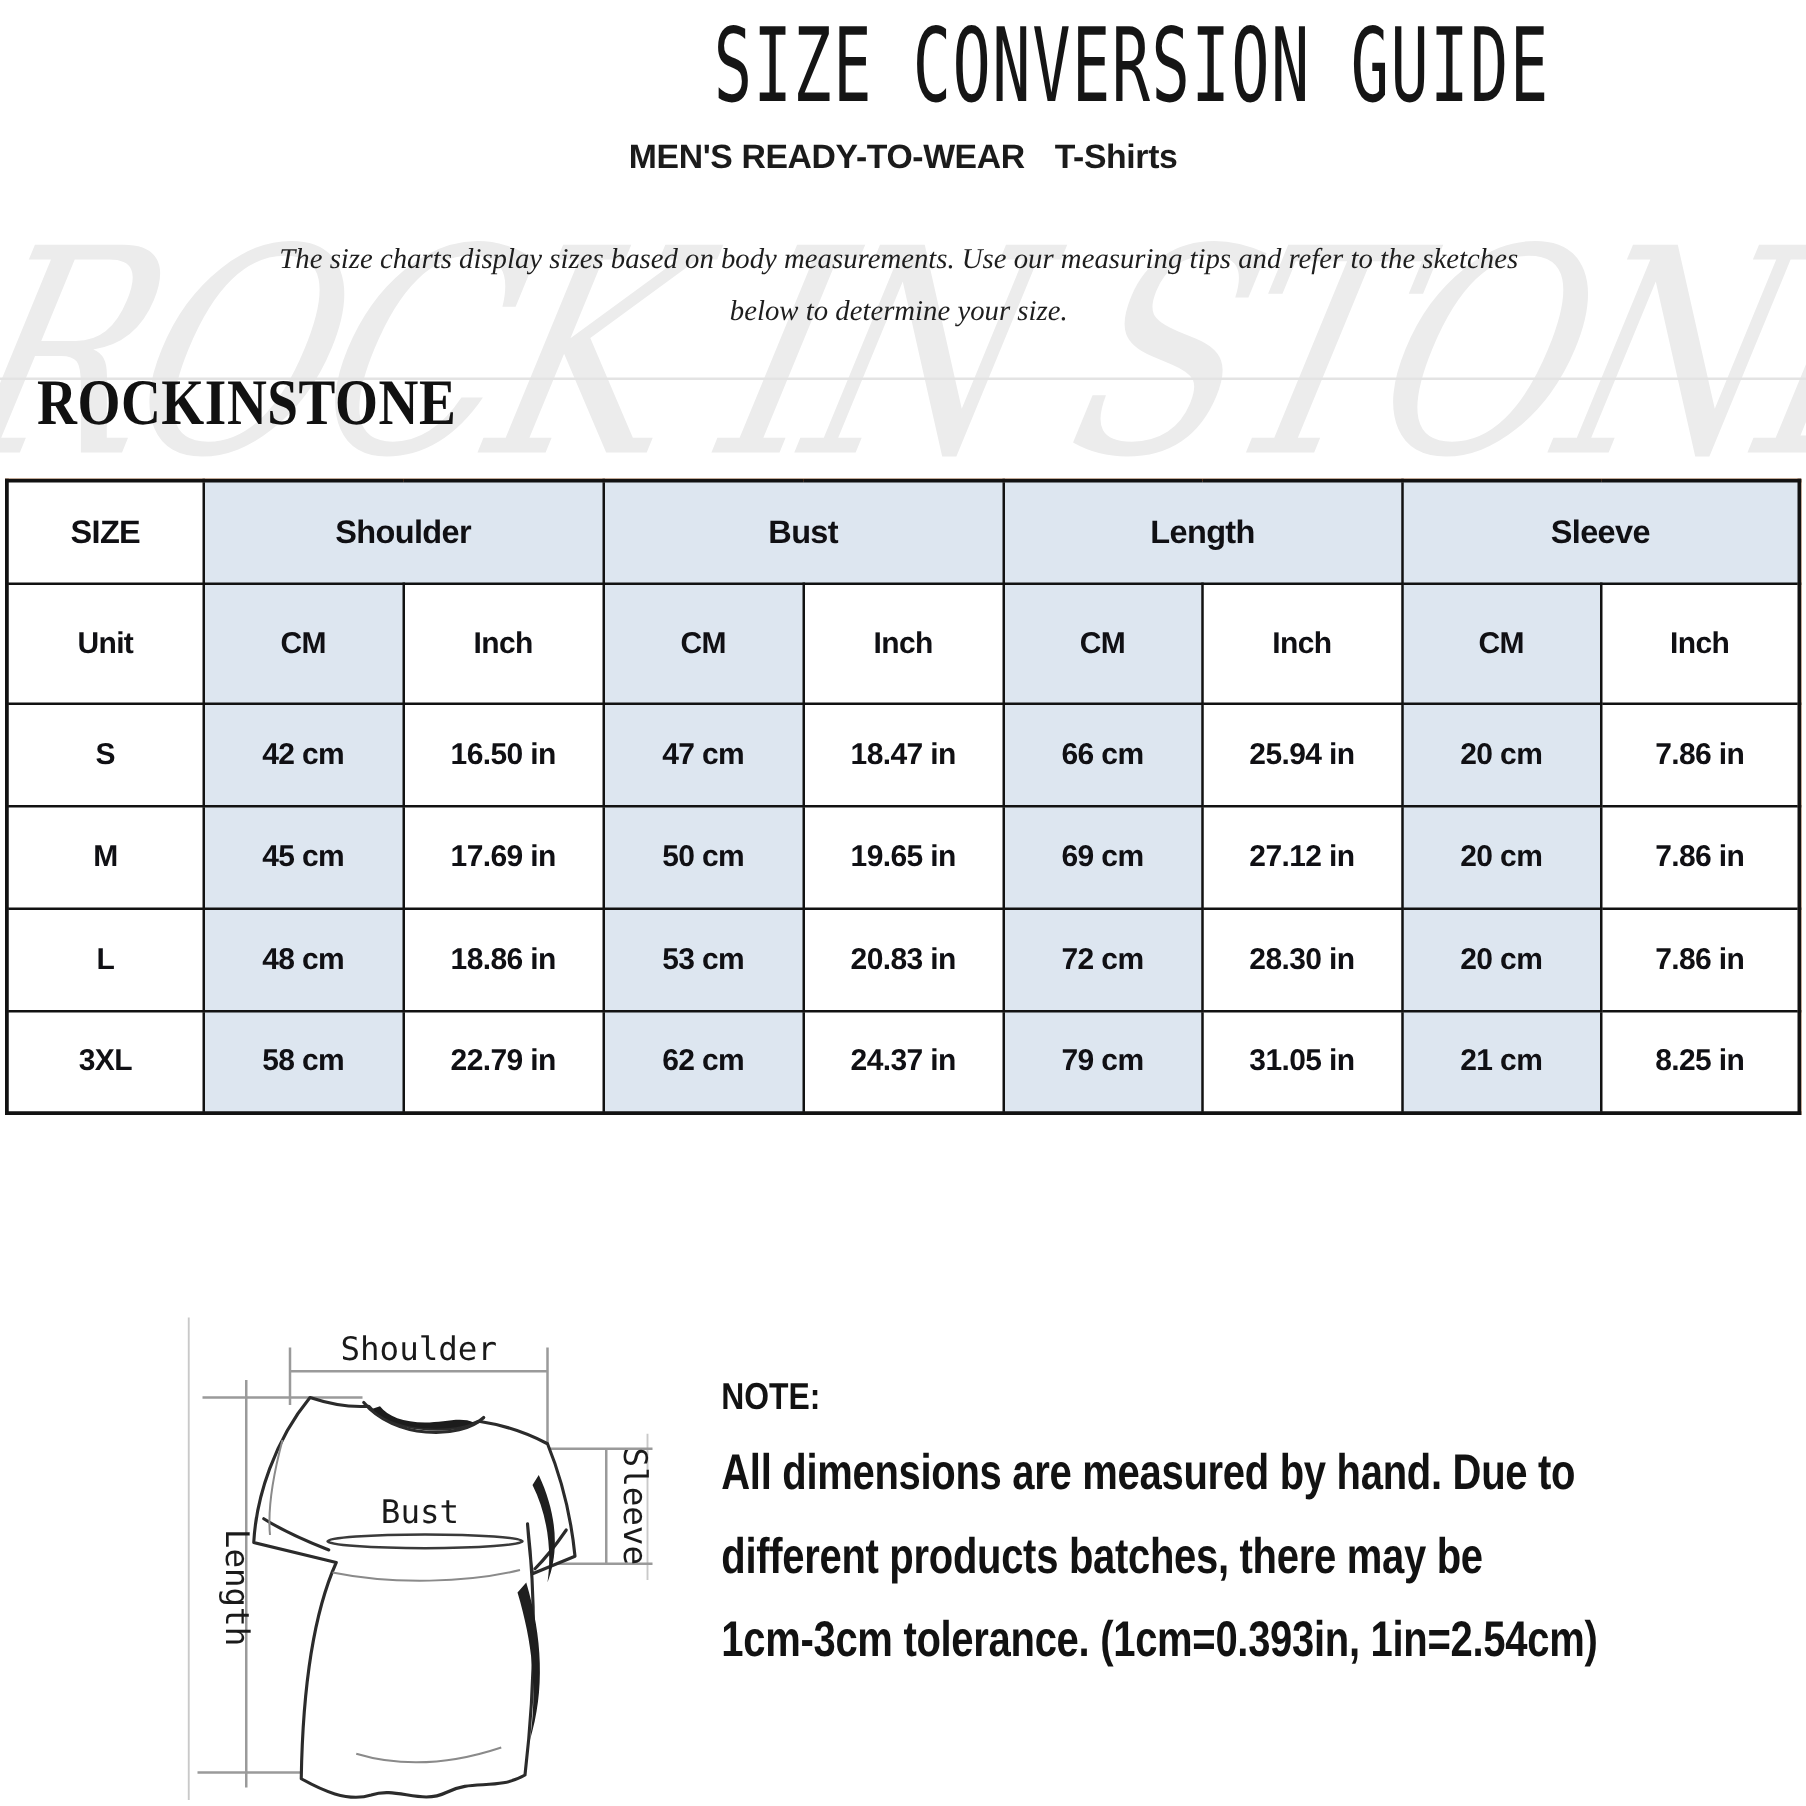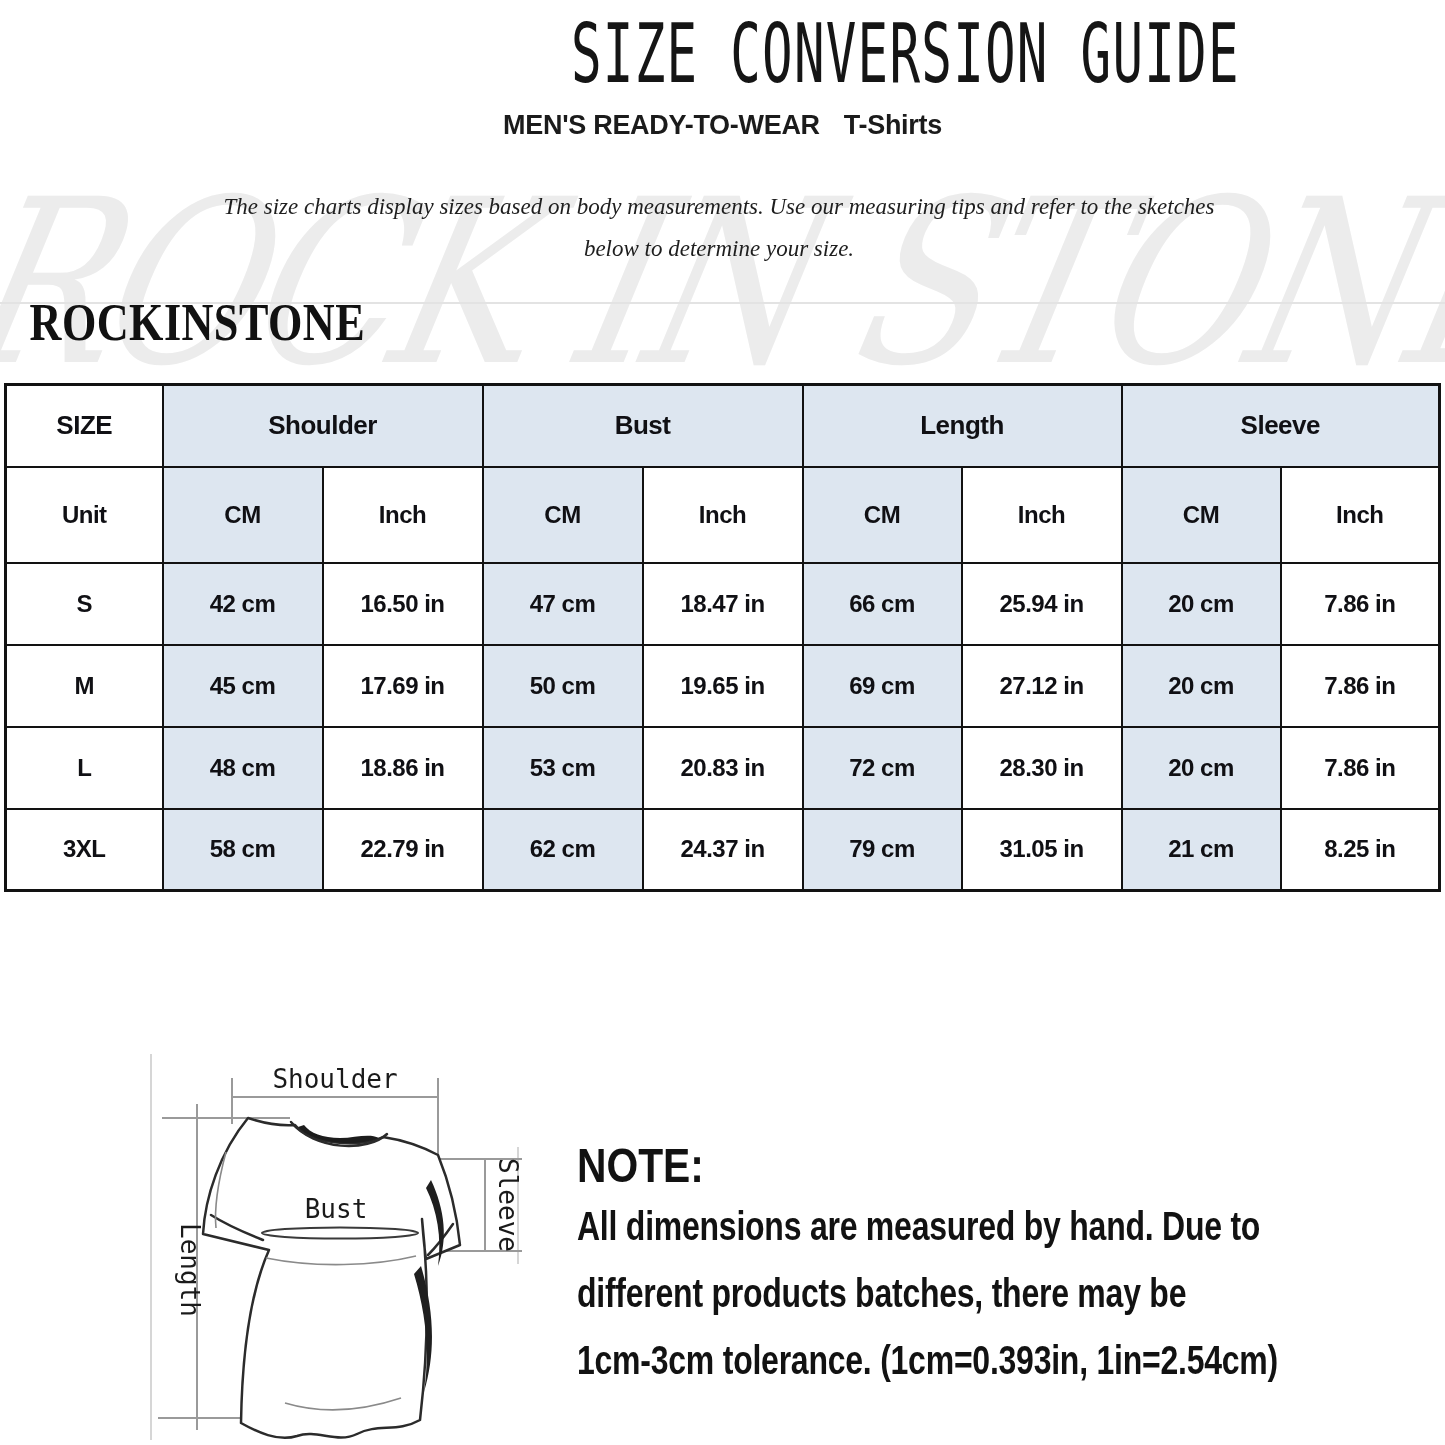--- a/index.html
+++ b/index.html
@@ -110,23 +110,22 @@
   .diagram text{
     font-family:"DejaVu Sans Mono", monospace;
     font-size:26px;
     fill:#1a1a1a;
   }
   
   .note{
     position:absolute;top:1090px;left:577px;width:830px;z-index:2;
   }
   .note-heading{
-    font-weight:bold;font-size:48px;line-height:56px;
+    font-weight:bold;font-size:30px;line-height:56px;
     margin-bottom:12px;
-    margin-top:48px;
   }
   .note-heading span{
     display:inline-block;transform:scaleX(0.85);transform-origin:left center;
     white-space:nowrap;
   }
   .note-line{
     font-weight:bold;font-size:40px;line-height:41px;
     margin-bottom:26px;
   }
   .note-line span{

